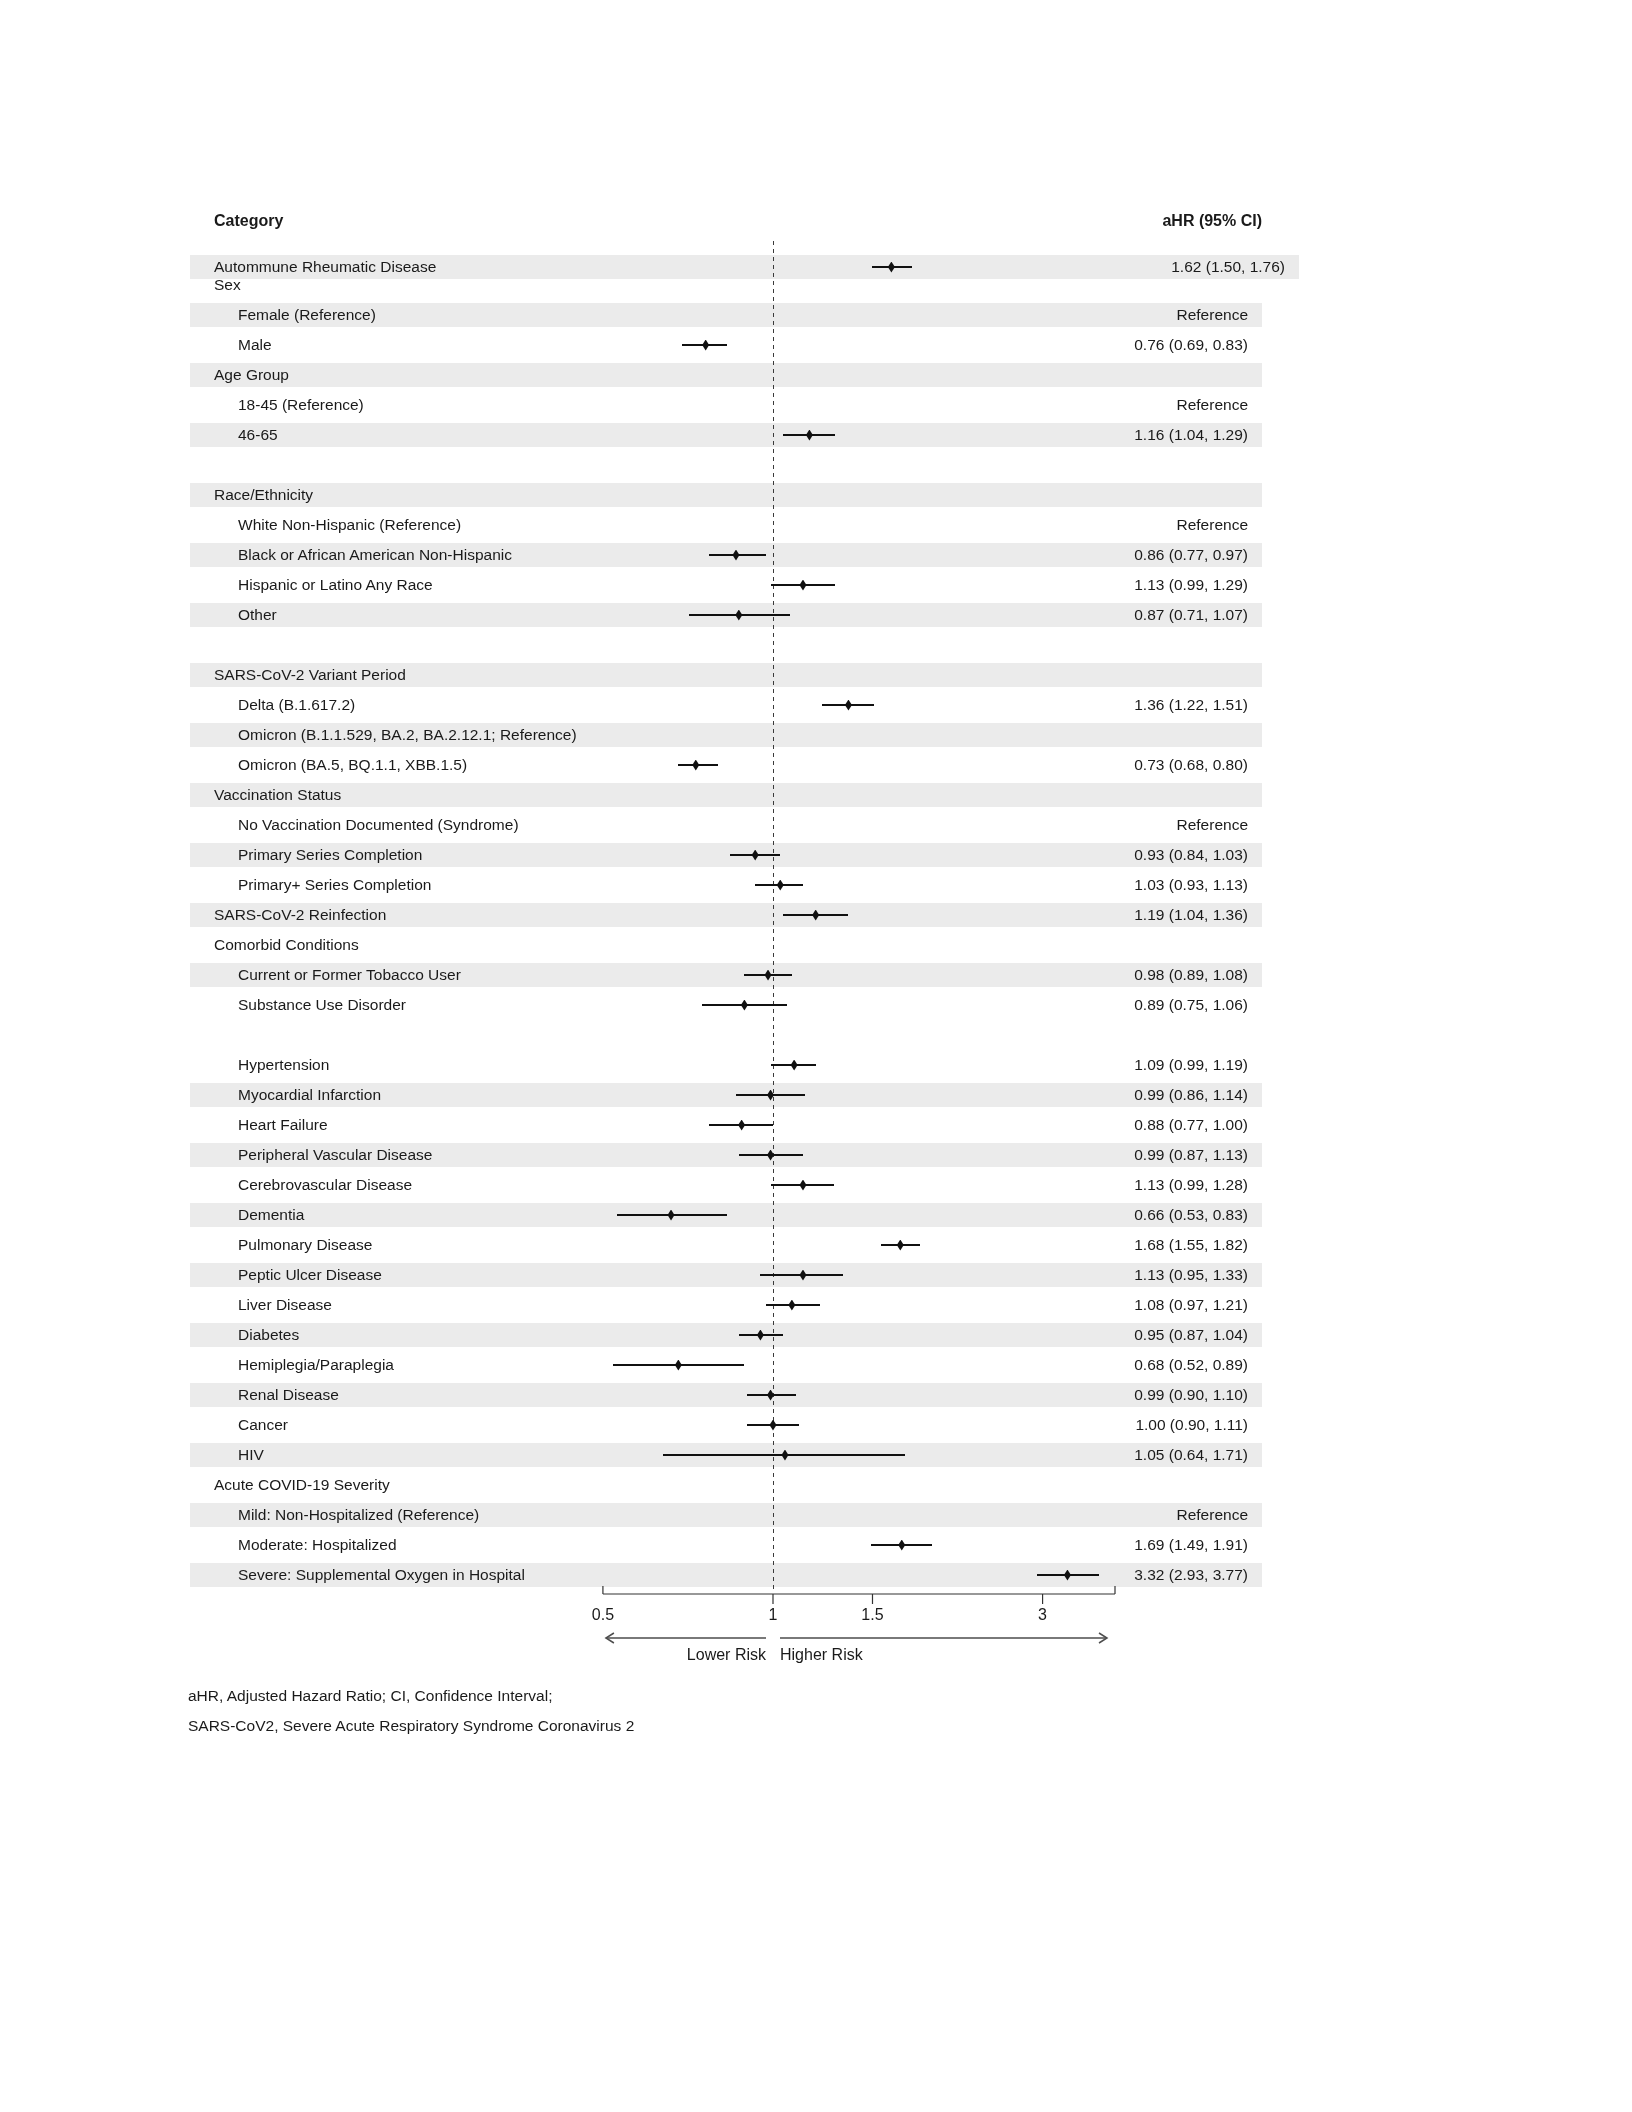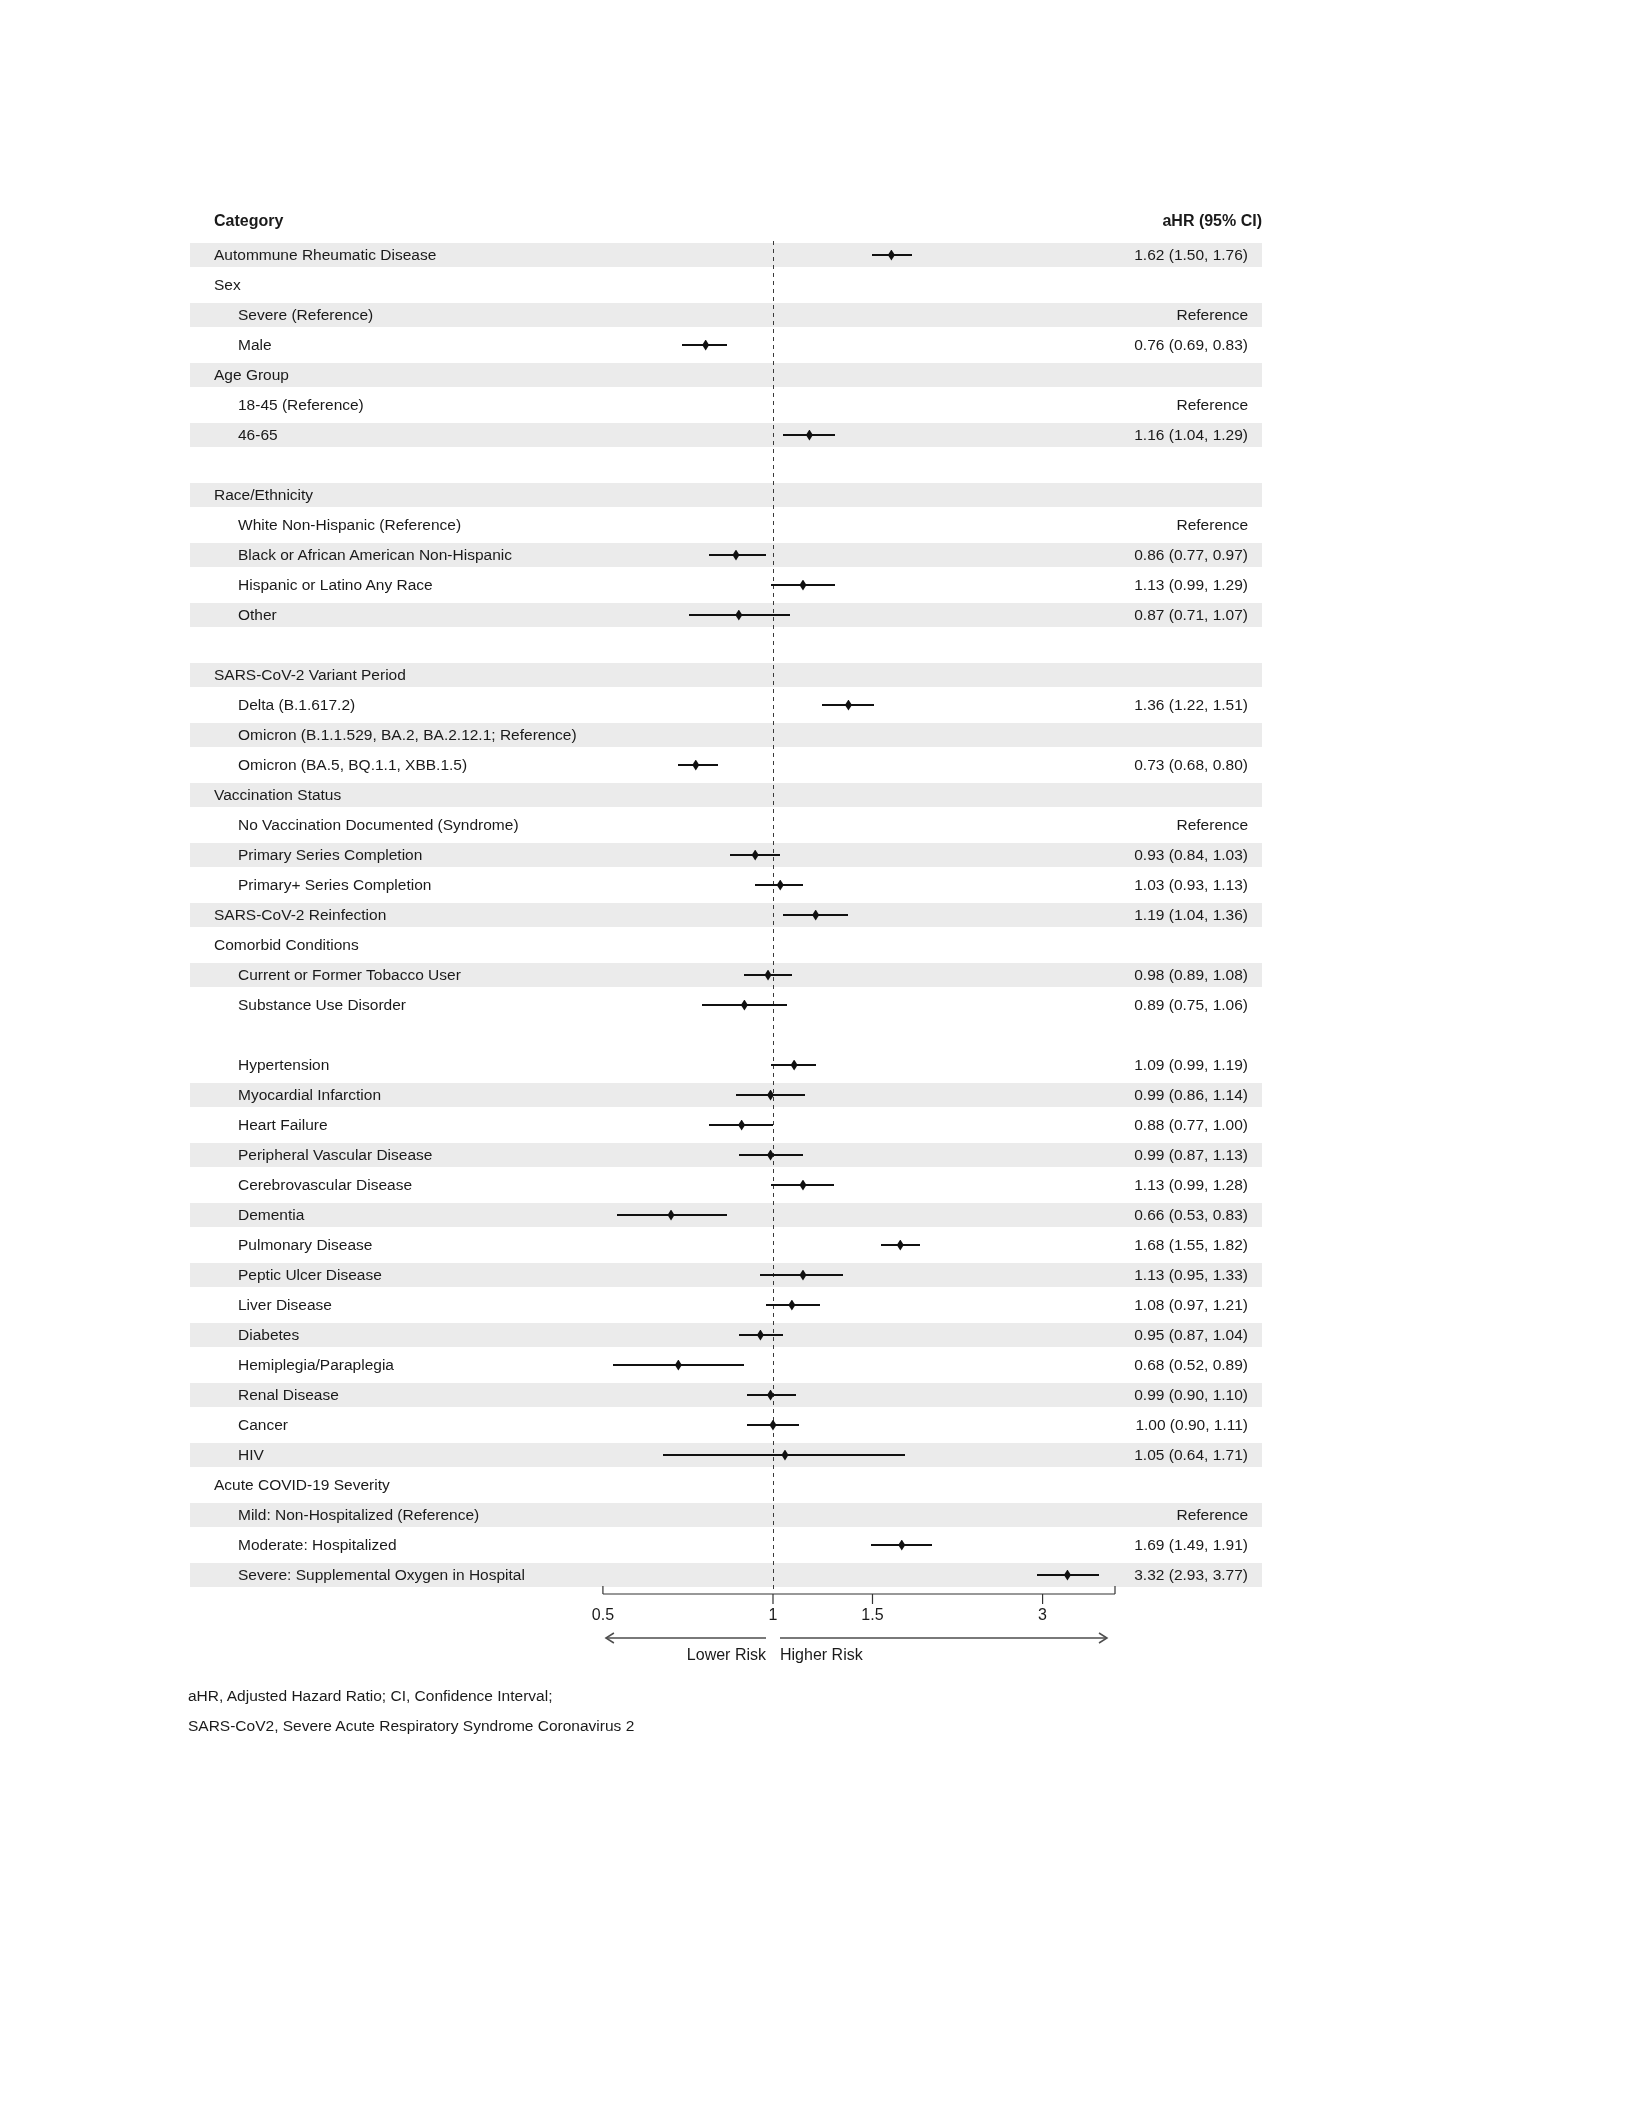--- a/index.html
+++ b/index.html
@@ -36,34 +36,34 @@
 </style>
 </head>
 <body>
 
 <div class="figure">
 
   <div class="col-head" id="head-category">Category</div>
   <div class="col-head" id="head-ahr">aHR (95% CI)</div>
 
   <div id="rows">
-      <div class="row indent0 shaded" style="top: 0px;">
+      <div class="row indent0 shaded" style="top: 12px; padding-left: 37px;">
         <div class="band"></div>
         <span class="rlabel">Autommune Rheumatic Disease</span>
         <span class="rvalue">1.62 (1.50, 1.76)</span>
         <div class="ci" style="left: 682.492px; width: 39.2231px;"></div>
         <div class="pt" style="left: 697.876px;"></div>
       </div>
       <div class="row indent0" style="top: 30px;">
         <div class="band"></div>
         <span class="rlabel">Sex</span>
       </div>
       <div class="row indent1 shaded" style="top: 60px;">
         <div class="band"></div>
-        <span class="rlabel">Severe (Reference)</span>
+        <span class="rlabel">Female (Reference)</span>
         <span class="rvalue">Reference</span>
       </div>
       <div class="row indent1" style="top: 90px;">
         <div class="band"></div>
         <span class="rlabel">Male</span>
         <span class="rvalue">0.76 (0.69, 0.83)</span>
         <div class="ci" style="left: 491.95px; width: 45.3294px;"></div>
         <div class="pt" style="left: 512.16px;"></div>
       </div>
       <div class="row indent0 shaded" style="top: 120px;">

